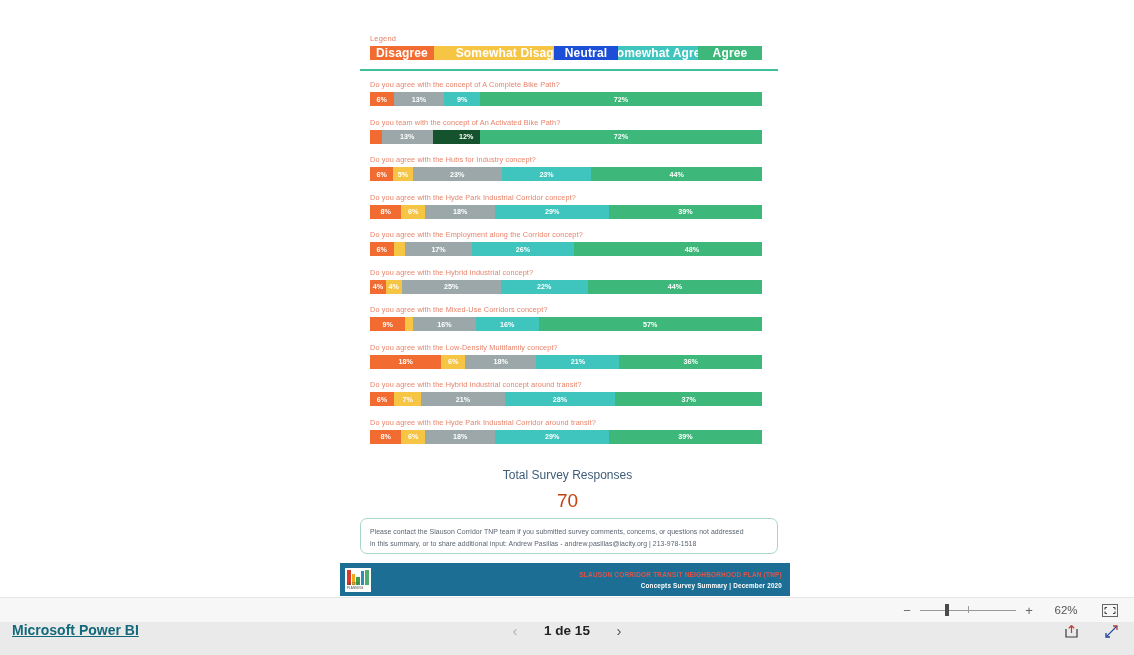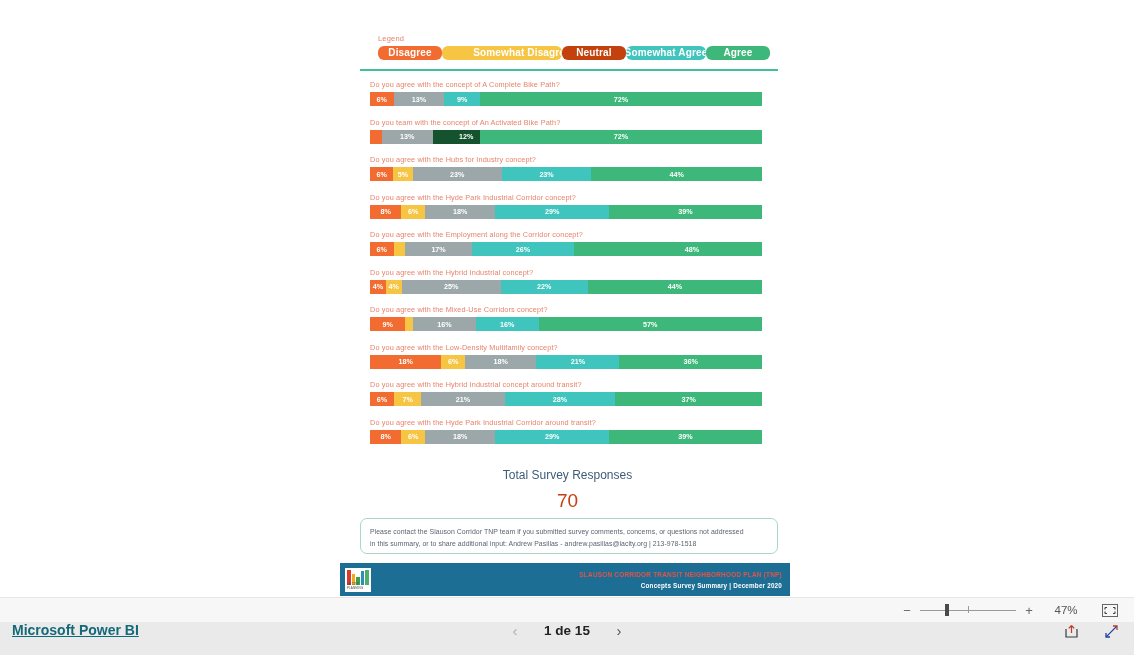--- a/index.html
+++ b/index.html
@@ -30,44 +30,43 @@
     font-size: 11.5px;
     font-weight: bold;
     letter-spacing: 0.45px;
     color: #2d4a63;
     font-family: "Liberation Sans", sans-serif;
   }
 
   
   .legend-wrap {
     position: absolute;
-    left: 38px; top: 34px;
+    left: 30px; top: 34px;
     width: 392px;
   }
   .legend-label {
     font-size: 7.5px;
     color: #e8836a;
     margin-bottom: 2.5px;
     letter-spacing: 0.2px;
   }
   .legend-bar {
     display: flex;
     width: 392px; height: 14px;
   }
   .legend-seg {
     display: flex;
     align-items: center;
     justify-content: center;
-    font-size: 10px;
+    font-size: 12px;
     font-weight: bold;
     color: #ffffff;
     letter-spacing: 0.15px;
     white-space: nowrap;
     overflow: hidden;
-    border-radius: 6px;
   }
 
   .divider {
     position: absolute;
     left: 20px; top: 69px;
     width: 418px; height: 2px;
     background: #3fbf9a;
   }
 
   
@@ -313,21 +312,21 @@
 
     <div class="legend-wrap">
       <div class="legend-label">Legend</div>
       <div class="legend-bar" id="legend-bar">
           <div class="legend-seg" style="background: rgb(242, 107, 49); flex: 1 1 0%;">
             <span>Disagree</span>
           </div>
           <div class="legend-seg" style="background: rgb(246, 197, 68); flex: 1.25 1 0%; padding-left: 40px;">
             <span>Somewhat Disagree</span>
           </div>
-          <div class="legend-seg" style="background: #c2410c; flex: 1 1 0%;">
+          <div class="legend-seg" style="background: #1d4ed8; flex: 1 1 0%;">
             <span>Neutral</span>
           </div>
           <div class="legend-seg" style="background: rgb(63, 196, 190); flex: 1.25 1 0%;">
             <span>Somewhat Agree</span>
           </div>
           <div class="legend-seg" style="background: rgb(61, 184, 122); flex: 1 1 0%;">
             <span>Agree</span>
           </div>
         </div>
     </div>
@@ -560,21 +559,21 @@
   </div>
 
   <div class="zoom-toolbar">
     <div class="zm-minus">−</div>
     <div class="zm-slider">
       <div class="zm-track"></div>
       <div class="zm-tick"></div>
       <div class="zm-thumb"></div>
     </div>
     <div class="zm-plus">+</div>
-    <div class="zm-pct">47%</div>
+    <div class="zm-pct">62%</div>
     <div class="zm-fit">
       <svg width="16" height="13" viewBox="0 0 16 13" aria-hidden="true">
         <rect x="0.5" y="0.5" width="15" height="12" fill="none" stroke="#666" stroke-width="1"></rect>
         <path d="M3 3.5 h2 M3 3.5 v2 M13 3.5 h-2 M13 3.5 v2 M3 9.5 h2 M3 9.5 v-2 M13 9.5 h-2 M13 9.5 v-2" stroke="#444" stroke-width="1.2" fill="none"></path>
       </svg>
     </div>
   </div>
 
   <div class="statusbar">
     <div class="pbi-brand">Microsoft Power BI</div>

